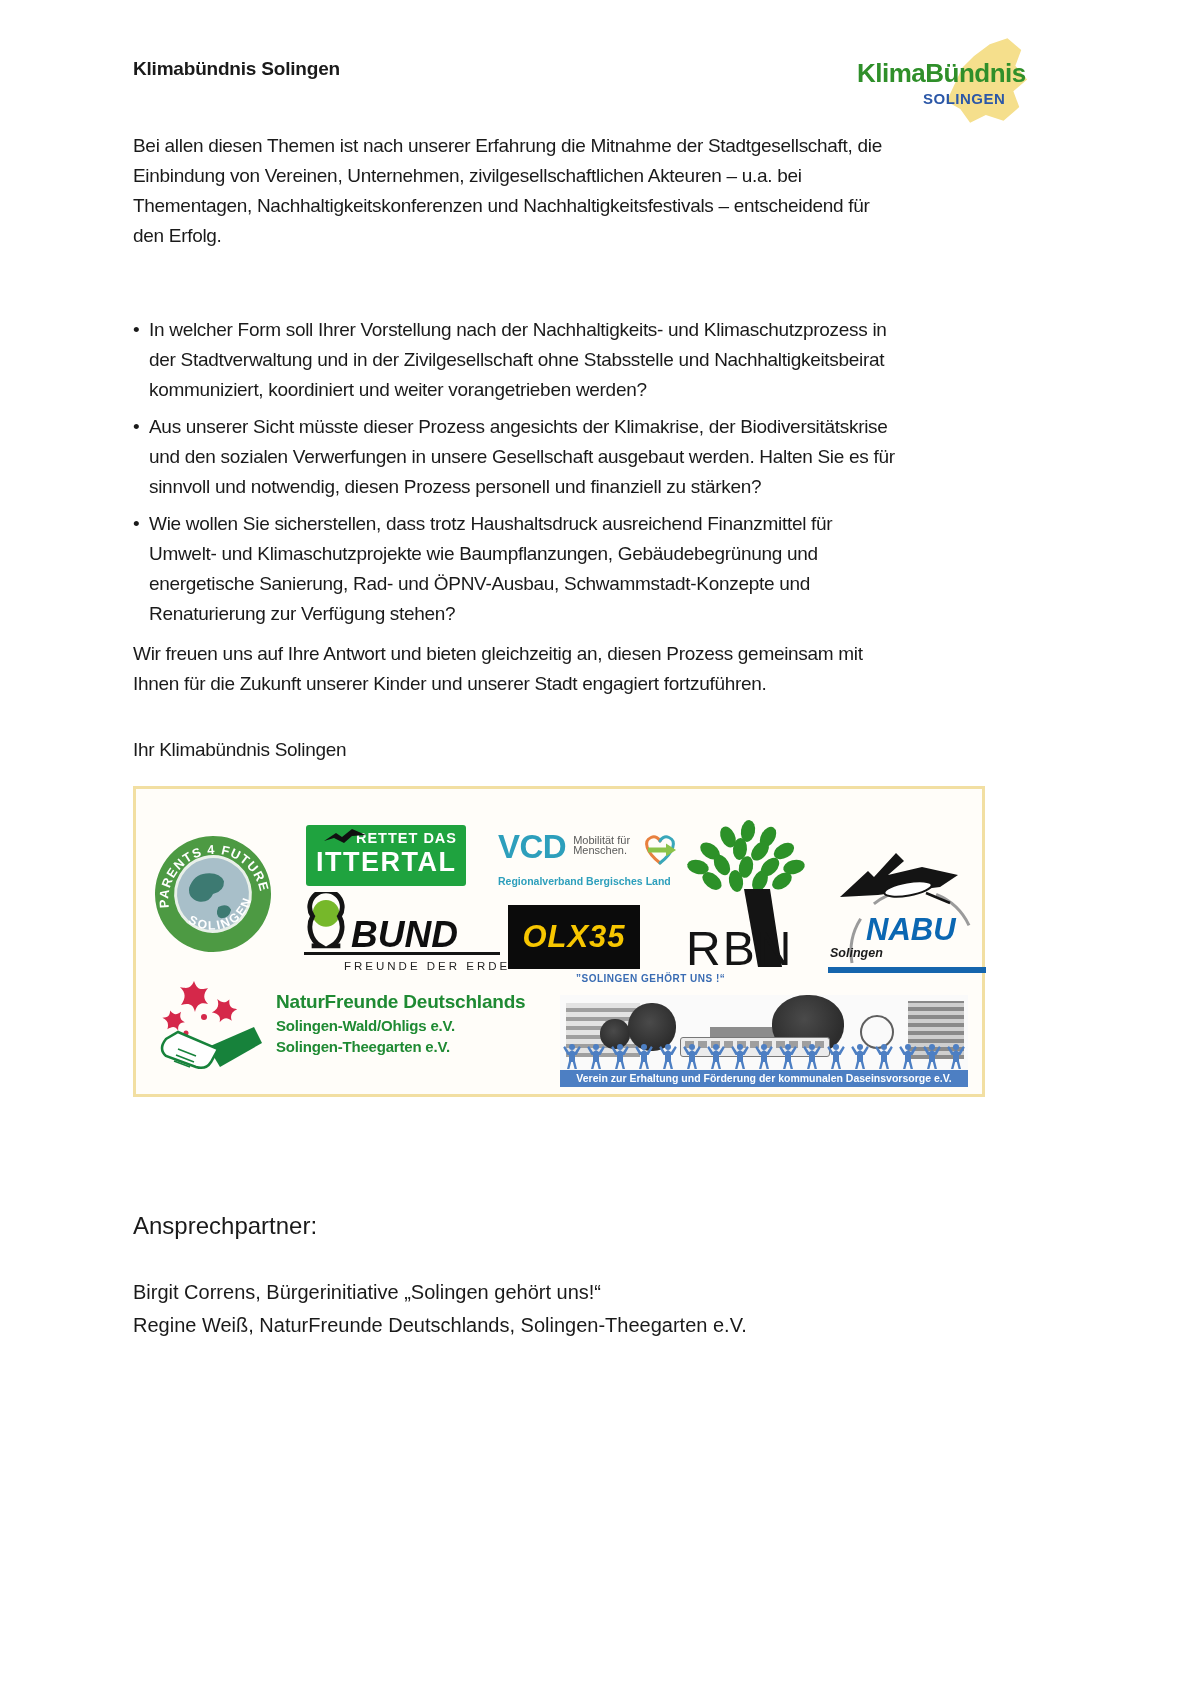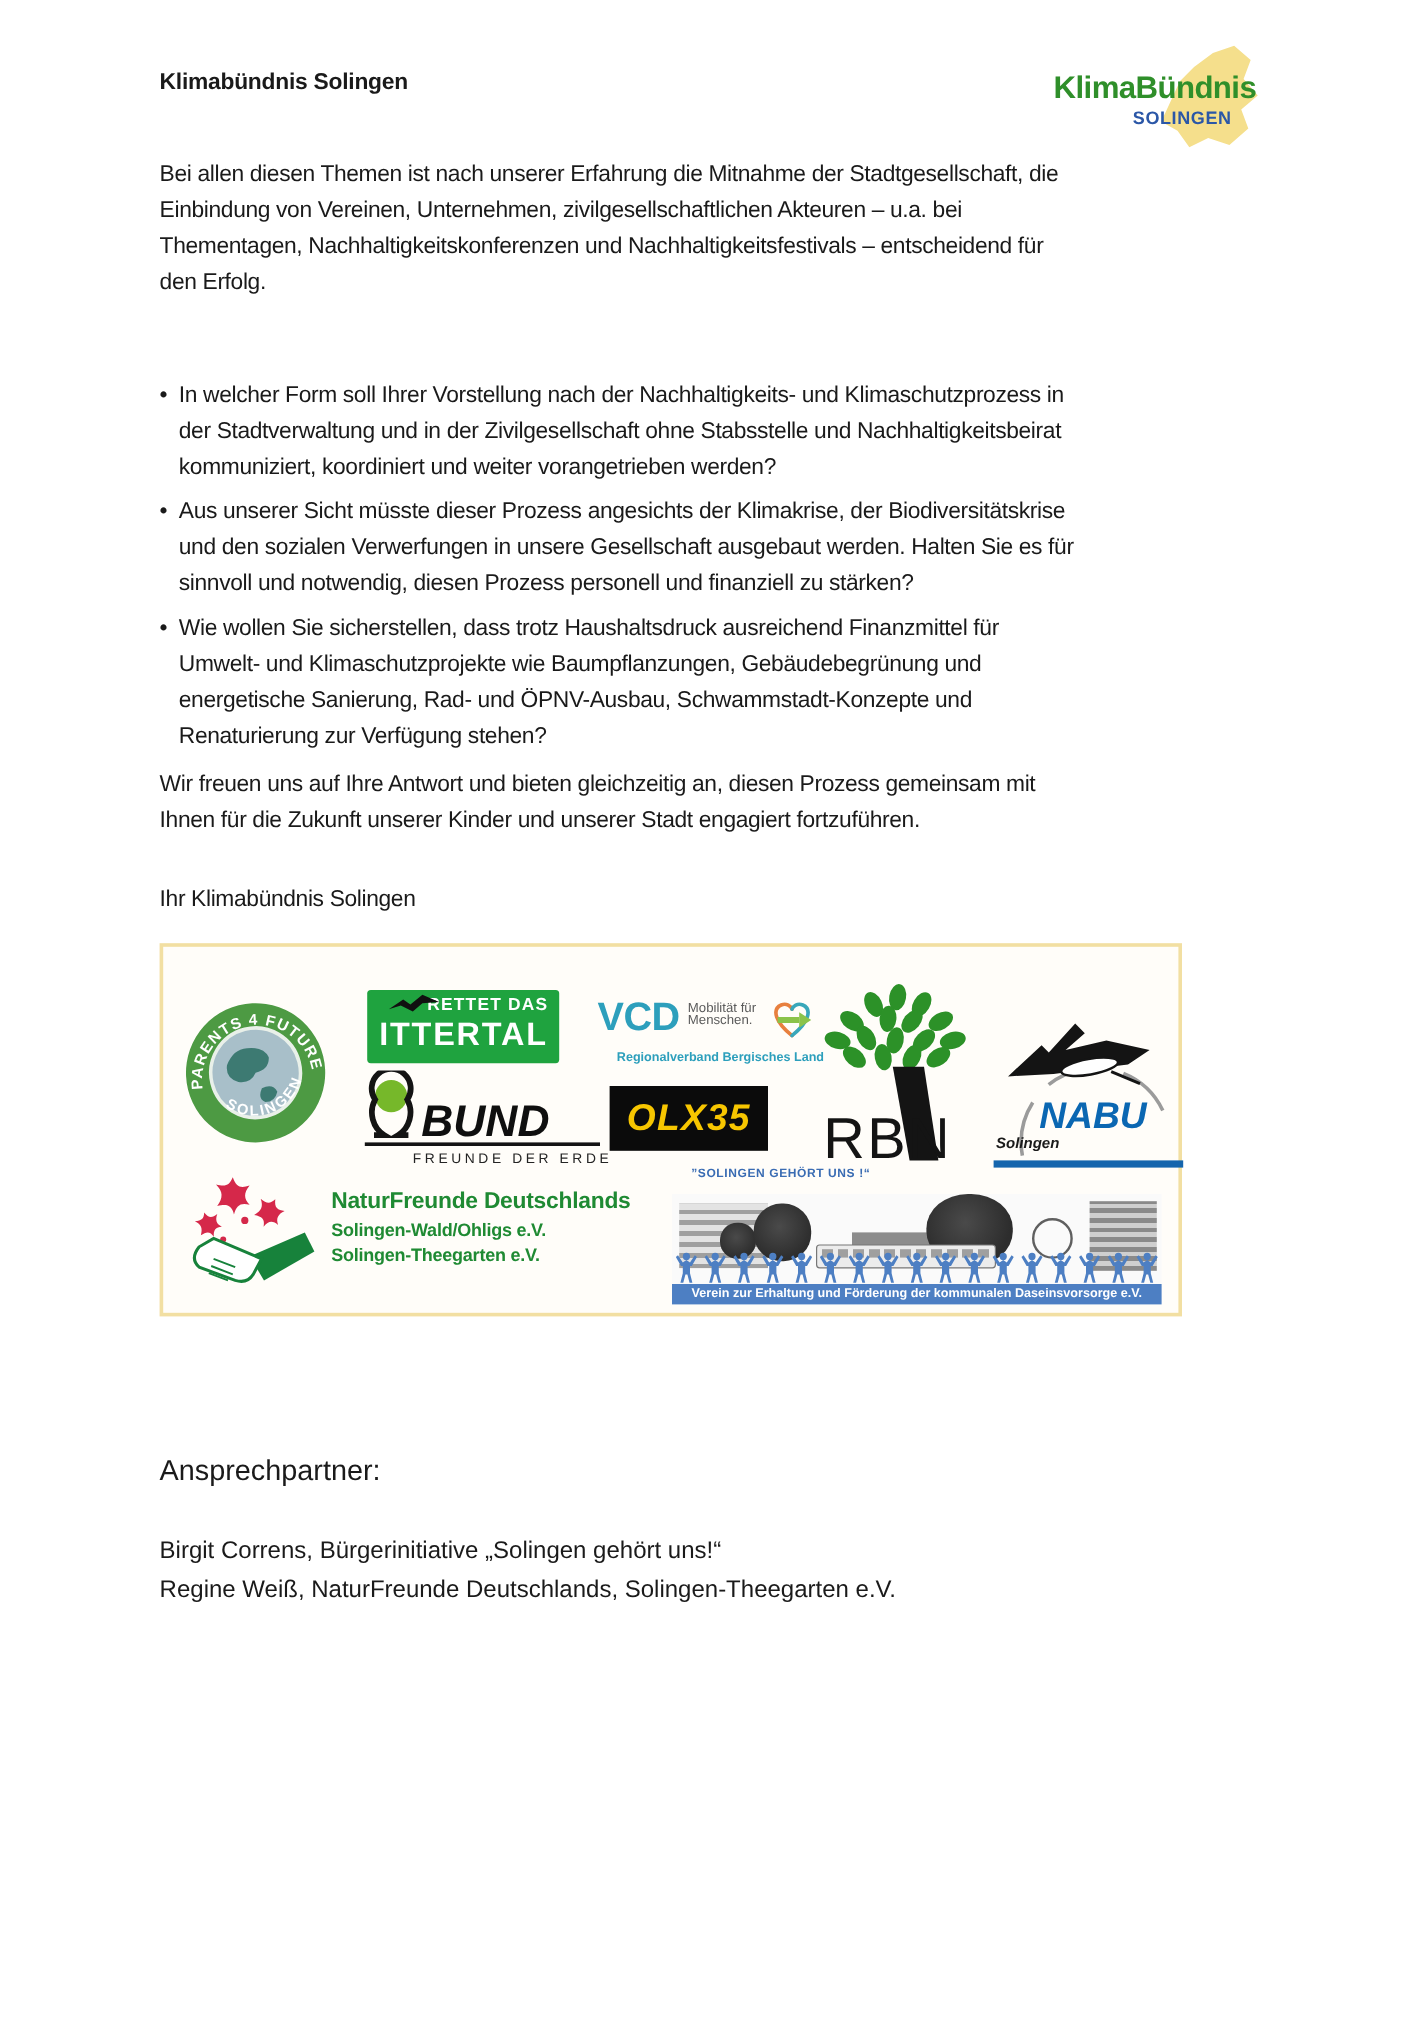--- a/index.html
+++ b/index.html
@@ -3,21 +3,21 @@
 <meta charset="utf-8">
 <style>
   html,body{margin:0;padding:0;background:#ffffff;}
   body{width:1190px;height:1683px;font-family:"Liberation Sans",sans-serif;color:#1a1a1a;}
   .page{position:relative;width:1190px;height:1683px;background:#ffffff;overflow:hidden;}
   .abs{position:absolute;}
   .para{font-size:19px;line-height:30px;letter-spacing:-0.3px;white-space:pre;}
   .org-name{left:133px;top:58px;font-size:19px;font-weight:bold;letter-spacing:-0.2px;}
 
   
-  .brand-logo{left:878px;top:34px;width:178px;height:96px;}
+  .brand-logo{left:857px;top:34px;width:178px;height:96px;}
   .brand-map{position:absolute;right:0;top:0;}
   .brand-title{position:absolute;left:0;top:24px;font-size:26px;font-weight:bold;color:#2f8f2a;letter-spacing:-0.5px;}
   .brand-sub{position:absolute;left:66px;top:56px;font-size:15px;font-weight:bold;color:#2b57a7;letter-spacing:0.5px;}
 
   .intro{left:133px;top:131px;}
   .heading{left:133px;top:263px;font-weight:bold;}
   .bullets{left:133px;top:315px;width:950px;}
   .bullet{display:flex;margin-bottom:7px;}
   .dot{width:16px;flex:0 0 16px;font-size:19px;line-height:30px;}
   .closing{left:133px;top:639px;}
@@ -36,23 +36,23 @@
 
   .bund{left:168px;top:103px;width:196px;}
   .bund-row{display:flex;align-items:flex-end;border-bottom:3px solid #141414;}
   .bund-name{font-size:37px;font-weight:800;font-style:italic;color:#0f0f0f;line-height:0.95;margin-left:3px;letter-spacing:0;}
   .bund-tag{font-size:11.5px;letter-spacing:3px;color:#242424;margin-top:5px;padding-left:40px;white-space:nowrap;}
 
   .vcd{left:362px;top:42px;width:210px;}
   .vcd-top{display:flex;align-items:flex-start;}
   .vcd-name{font-size:33px;font-weight:800;color:#2d9fbc;line-height:0.95;letter-spacing:-0.5px;}
   .vcd-tag{font-size:11px;line-height:10px;color:#5a5a5a;margin:4px 10px 0 7px;}
-  .vcd-region{font-size:10.5px;font-weight:bold;color:#2d9fbc;margin-top:8px;white-space:nowrap;margin-left:16px;}
-
-  .olx{left:372px;top:116px;width:132px;height:54px;background:#0b0b0b;display:flex;align-items:center;justify-content:center;}
+  .vcd-region{font-size:10.5px;font-weight:bold;color:#2d9fbc;margin-top:8px;white-space:nowrap;}
+
+  .olx{left:372px;top:116px;width:132px;height:64px;background:#0b0b0b;display:flex;align-items:center;justify-content:center;}
   .olx-name{color:#f7c600;font-size:31px;font-weight:800;letter-spacing:1px;font-style:italic;}
 
   .rbn{left:546px;top:26px;}
   .nabu{left:686px;top:56px;}
   .nf-icon{left:16px;top:184px;width:114px;height:118px;}
   .nf-text{left:140px;top:202px;}
   .nf-name{font-size:19px;font-weight:bold;color:#1f8a33;letter-spacing:-0.2px;}
   .nf-sub{font-size:15px;font-weight:bold;color:#1f8a33;margin-top:4px;letter-spacing:-0.2px;}
 
   .sgu{left:424px;top:184px;width:408px;height:114px;}

